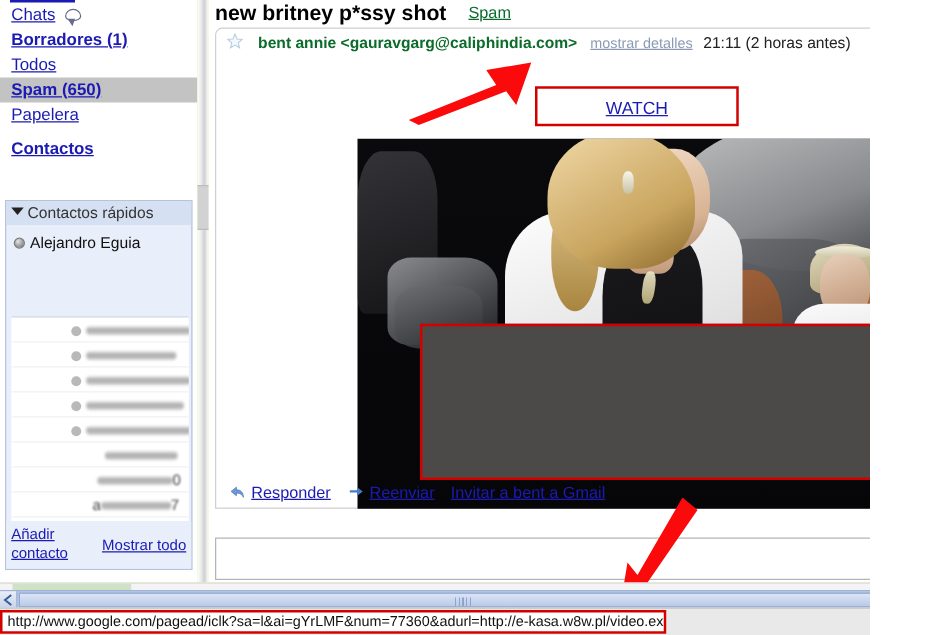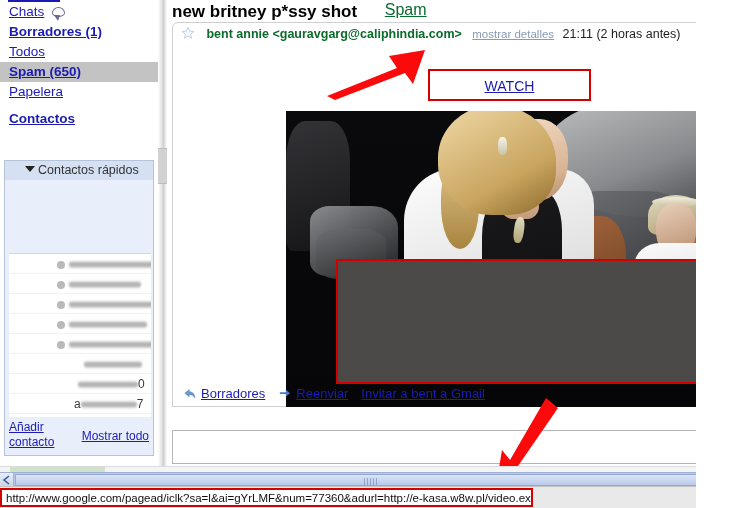--- a/index.html
+++ b/index.html
@@ -82,21 +82,21 @@
   #qc {
     position: absolute;
     left: 4px; top: 160px;
     width: 150px; height: 296px;
     border: 1px solid #b7c3da;
     background: #e8eefa;
   }
   #qc-title {
     height: 19px;
     line-height: 19px;
-    padding-left: 20px;
+    padding-left: 4px;
     background: #d5e0f2;
     color: #333;
     font-size: 12.5px;
   }
   .tri-down {
     display: inline-block;
     width: 0; height: 0;
     border-left: 5px solid transparent;
     border-right: 5px solid transparent;
     border-top: 6px solid #222;
@@ -233,24 +233,24 @@
     height: 22px;
     white-space: nowrap;
   }
   #subject {
     font-size: 17px;
     font-weight: bold;
     color: #000;
     vertical-align: baseline;
   }
   #spam-tag {
-    font-size: 16px;
+    font-size: 13px;
     color: #0a6b2e;
     text-decoration: underline;
-    margin-left: 24px;
+    margin-left: 14px;
     vertical-align: 2px;
   }
 
   
   #msg {
     position: absolute;
     left: 5px; top: 22px;
     width: 576px; height: 385px;
     border: 1px solid #cfcfcf;
     border-top-left-radius: 6px;
@@ -629,20 +629,23 @@
         <span class="navlink bold">Contactos</span>
       </div>
     </div>
 
     <div id="qc">
       <div id="qc-title">
         <span class="tri-down"></span><span>Contactos rápidos</span>
       </div>
 
 
+      <div id="me-row">
+        <span class="status-dot"></span><span>Alejandro Eguia</span>
+      </div>
 
 
       <div id="contact-scroll">
         <div class="crow"><span class="cdot"></span><span class="redact" style="width:96px"></span></div>
         <div class="crow"><span class="cdot"></span><span class="redact" style="width:72px"></span></div>
         <div class="crow"><span class="cdot"></span><span class="redact" style="width:84px"></span></div>
         <div class="crow"><span class="cdot"></span><span class="redact" style="width:78px"></span></div>
         <div class="crow"><span class="cdot"></span><span class="redact" style="width:90px"></span><span class="ctail">ni</span></div>
         <div class="crow"><span style="display:inline-block;width:30px"></span><span class="redact" style="width:58px"></span></div>
         <div class="crow"><span style="display:inline-block;width:24px"></span><span class="redact" style="width:60px"></span><span class="ctail">0</span></div>
@@ -715,21 +718,21 @@
           <div class="ph" id="w2-face"></div>
           <div class="ph" id="w2-top"></div>
           <div id="censor"></div>
         </div>
 
         <div id="msg-actions">
           <span class="ic-reply">
             <svg width="14" height="12" viewBox="0 0 16 14">
               <path d="M7,2 L2,6 L7,10 L7,7.5 C10.5,7.5 12.5,9 13.5,11.5 C13.5,7 11,4.5 7,4.5 Z" fill="#6d9ad6" stroke="#4a79b8" stroke-width=".7"></path>
             </svg>
-          </span><a href="#">Borradores</a><span class="act-sep"></span><span class="ic-fwd">
+          </span><a href="#">Responder</a><span class="act-sep"></span><span class="ic-fwd">
             <svg width="14" height="12" viewBox="0 0 16 14">
               <path d="M9,2 L14,6 L9,10 L9,7 L2,7 L2,5 L9,5 Z" fill="#4a79c8"></path>
             </svg>
           </span><a href="#">Reenviar</a><span class="act-sep"></span><a href="#">Invitar a bent a Gmail</a>
         </div>
       </div>
     </div>
 
     <div id="reply-box">
       <textarea id="reply-textarea" placeholder="" style=""></textarea>

